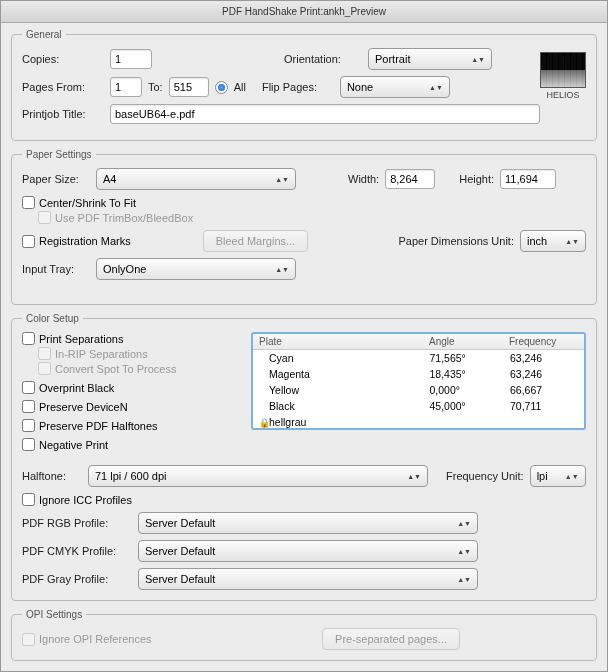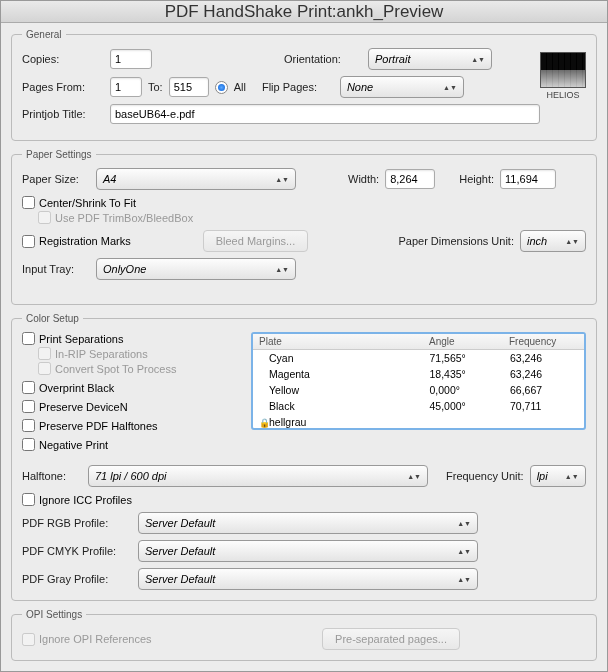--- a/index.html
+++ b/index.html
@@ -1,25 +1,25 @@
 <!DOCTYPE html>
 <html><head>
 <meta charset="utf-8">
 <style>
 * { box-sizing: border-box; margin: 0; padding: 0; }
 body { font-family: "Lucida Grande", "Helvetica Neue", Arial, sans-serif; font-size: 11px; background: #ececec; width: 608px; height: 672px; overflow: hidden; }
 .window { width: 608px; height: 672px; background: #ececec; border: 1px solid #999; display: flex; flex-direction: column; }
-.titlebar { background: linear-gradient(#eaeaea, #d4d4d4); height: 22px; text-align: center; line-height: 22px; font-size: 17px; color: #333; border-bottom: 1px solid #aaa; }
+.titlebar { background: linear-gradient(#eaeaea, #d4d4d4); height: 22px; text-align: center; line-height: 22px; font-size: 10px; color: #333; border-bottom: 1px solid #aaa; }
 .content { padding: 6px 10px 4px 10px; flex: 1; }
 fieldset { border: 1px solid #bbb; border-radius: 4px; padding: 8px 10px 10px 10px; margin-bottom: 8px; position: relative; }
 legend { font-size: 10px; color: #555; padding: 0 4px; }
 .row { display: flex; align-items: center; gap: 6px; margin-bottom: 6px; }
 .label { color: #222; }
 input[type=text] { height: 20px; padding: 2px 4px; border: 1px solid #aaa; border-radius: 3px; background: #fff; box-shadow: inset 0 1px 2px rgba(0,0,0,0.1); font-size: 11px; }
-.select { height: 22px; background: linear-gradient(#fdfdfd, #e4e4e4); border: 1px solid #999; border-radius: 4px; padding: 2px 6px; display: flex; align-items: center; justify-content: space-between; font-size: 11px; font-style: italic; }
+.select { height: 22px; background: linear-gradient(#fdfdfd, #e4e4e4); border: 1px solid #999; border-radius: 4px; padding: 2px 6px; display: flex; align-items: center; justify-content: space-between; font-size: 11px; }
 .select .arr { display: flex; flex-direction: column; margin-left: 6px; line-height: 5px; font-size: 7px; color: #444; }
 .btn { height: 22px; background: linear-gradient(#fdfdfd, #e4e4e4); border: 1px solid #999; border-radius: 4px; padding: 2px 12px; font-size: 11px; display: inline-flex; align-items: center; justify-content: center; }
 .btn.disabled { color: #999; border-color: #ccc; background: linear-gradient(#f5f5f5,#e8e8e8); }
 .btn.primary { background: linear-gradient(#c2ddff, #7ab3ff); border-color: #5a8fd6; }
 .checkbox { display: inline-flex; align-items: center; gap: 4px; }
 .checkbox input { width: 13px; height: 13px; }
 .checkbox.disabled { color: #999; }
 .radio-dot { width: 13px; height: 13px; border-radius: 50%; border: 1px solid #888; background: #fff; display: inline-flex; align-items: center; justify-content: center; }
 .radio-dot .inner { width: 7px; height: 7px; border-radius: 50%; background: radial-gradient(#5aa9ff,#0a60d8); }
 .logo { position: absolute; top: 12px; right: 10px; text-align: center; font-size: 9px; color: #444; }
@@ -66,21 +66,21 @@
         <span class="label" style="width:82px">Pages From:</span>
         <input type="text" style="width: 32px;" value="1">
         <span class="label">To:</span>
         <input type="text" style="width: 40px;" value="515">
         <span class="radio-dot">
             <span class="inner"></span>
           </span>
         <span class="label">All</span>
         <span style="width:4px"></span>
         <span class="label" style="width:72px">Flip Pages:</span>
-        <div class="select" style="width:124px">
+        <div class="select" style="width:110px">
           <span>None</span>
           <span class="arr">▲▼</span>
         </div>
       </div>
 
       <div class="row">
         <span class="label" style="width:82px">Printjob Title:</span>
         <input type="text" style="flex: 1 1 0%; max-width: 430px;" value="baseUB64-e.pdf">
       </div>
     </fieldset>

